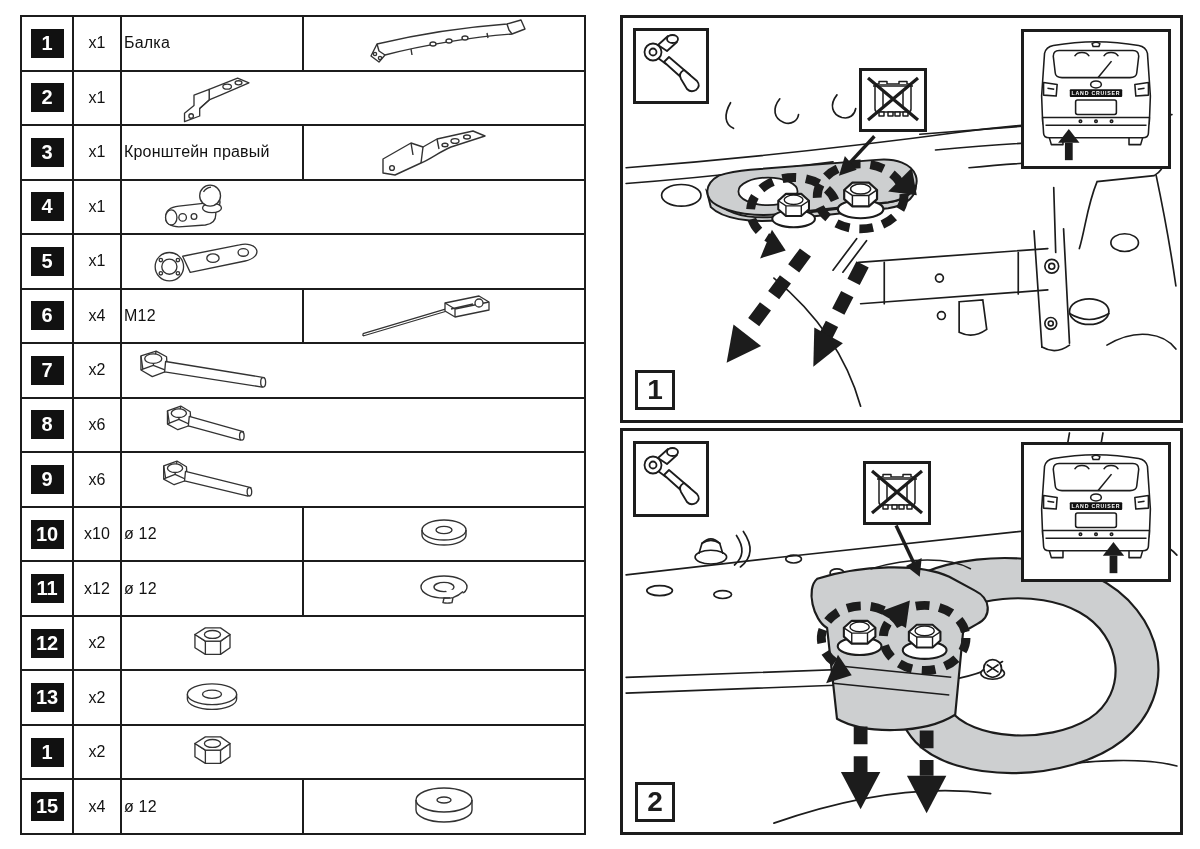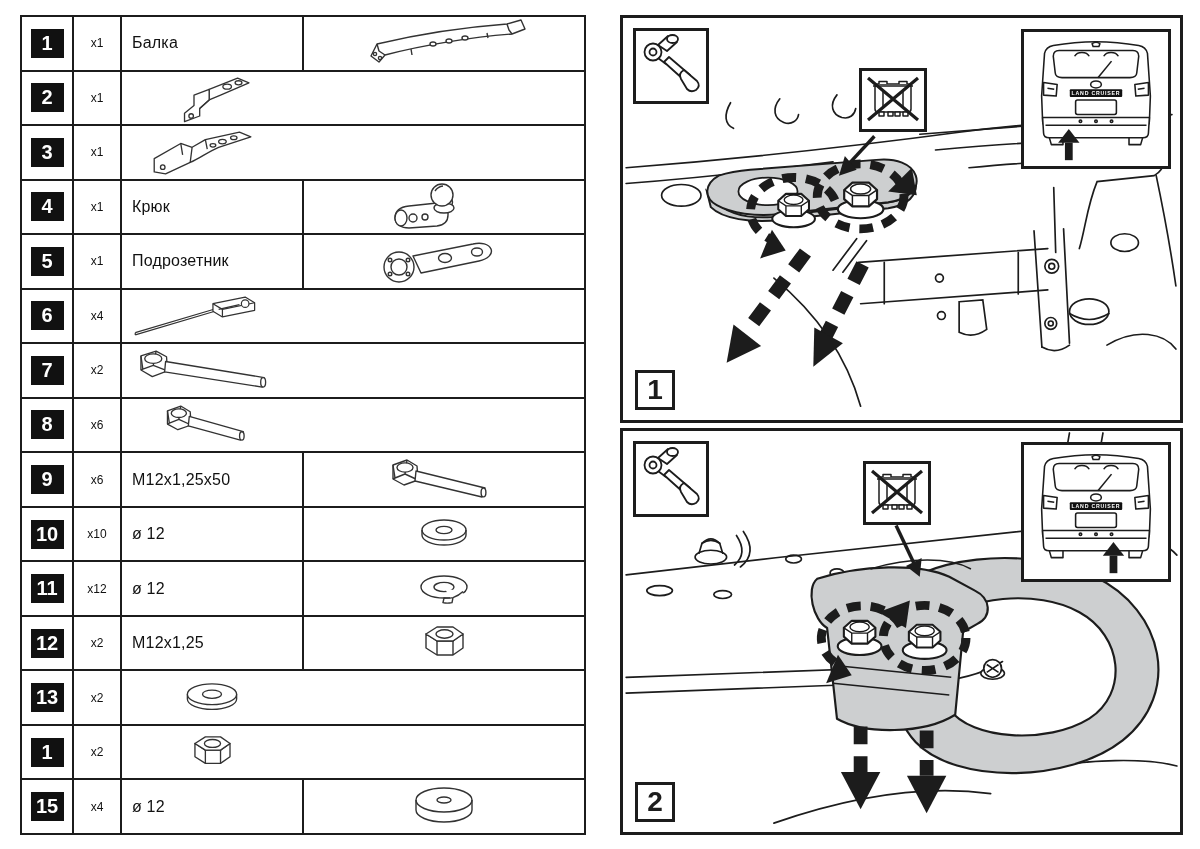--- a/index.html
+++ b/index.html
@@ -23,22 +23,22 @@
     display:flex;flex-direction:column;
   }
   .prow{flex:1;display:grid;grid-template-columns:50px 48px 182px 1fr;border-top:2px solid var(--line);min-height:0;}
   .prow:first-child{border-top:none;}
   .cell{border-left:2px solid var(--line);display:flex;align-items:center;min-width:0;min-height:0;}
   .cell:first-child{border-left:none;justify-content:center;}
   .badge{
     min-width:29px;height:29px;padding:0 2px;background:var(--badge);color:#fff;
     font-weight:bold;font-size:20px;display:flex;align-items:center;justify-content:center;
   }
-  .c-qty{justify-content:center;font-size:12px;}
-  .c-name{padding-left:10px;font-size:16px;letter-spacing:.2px;}
+  .c-qty{justify-content:center;font-size:16px;}
+  .c-name{padding-left:2px;font-size:16px;letter-spacing:.2px;}
   .c-pic{justify-content:center;}
   .part-svg{display:block;}
 
   
   .panel{
     position:absolute;left:620px;width:563px;border:3px solid var(--line);
     box-sizing:border-box;background:#fff;overflow:hidden;
   }
   #panel-1{top:15px;height:408px;}
   #panel-2{top:428px;height:407px;}
@@ -250,58 +250,58 @@
           <use href="#icon-bracket-left"></use>
         </svg>
       </div>
     </div>
 
     <div class="prow">
       <div class="cell c-num">
         <span class="badge">3</span>
       </div>
       <div class="cell c-qty">x1</div>
+      <div class="cell c-name">Кронштейн правый</div>
       <div class="cell c-pic">
         <svg class="part-svg" width="190" height="50">
           <use href="#icon-bracket-right"></use>
         </svg>
       </div>
     </div>
 
     <div class="prow">
       <div class="cell c-num">
         <span class="badge">4</span>
       </div>
       <div class="cell c-qty">x1</div>
-      <div class="cell c-name">Крюк</div>
       <div class="cell c-pic">
         <svg class="part-svg" width="190" height="50">
           <use href="#icon-towball"></use>
         </svg>
       </div>
     </div>
 
     <div class="prow">
       <div class="cell c-num">
         <span class="badge">5</span>
       </div>
       <div class="cell c-qty">x1</div>
-      <div class="cell c-name">Подрозетник</div>
       <div class="cell c-pic">
         <svg class="part-svg" width="190" height="50">
           <use href="#icon-socket-plate"></use>
         </svg>
       </div>
     </div>
 
     <div class="prow">
       <div class="cell c-num">
         <span class="badge">6</span>
       </div>
       <div class="cell c-qty">x4</div>
+      <div class="cell c-name">M12</div>
       <div class="cell c-pic">
         <svg class="part-svg" width="190" height="50">
           <use href="#icon-stud"></use>
         </svg>
       </div>
     </div>
 
     <div class="prow">
       <div class="cell c-num">
         <span class="badge">7</span>
@@ -324,21 +324,20 @@
           <use href="#icon-bolt-short"></use>
         </svg>
       </div>
     </div>
 
     <div class="prow">
       <div class="cell c-num">
         <span class="badge">9</span>
       </div>
       <div class="cell c-qty">x6</div>
-      <div class="cell c-name">M12x1,25x50</div>
       <div class="cell c-pic">
         <svg class="part-svg" width="190" height="50">
           <use href="#icon-bolt-medium"></use>
         </svg>
       </div>
     </div>
 
     <div class="prow">
       <div class="cell c-num">
         <span class="badge">10</span>
@@ -363,21 +362,20 @@
           <use href="#icon-washer-spring"></use>
         </svg>
       </div>
     </div>
 
     <div class="prow">
       <div class="cell c-num">
         <span class="badge">12</span>
       </div>
       <div class="cell c-qty">x2</div>
-      <div class="cell c-name">M12x1,25</div>
       <div class="cell c-pic">
         <svg class="part-svg" width="190" height="50">
           <use href="#icon-nut"></use>
         </svg>
       </div>
     </div>
 
     <div class="prow">
       <div class="cell c-num">
         <span class="badge">13</span>

